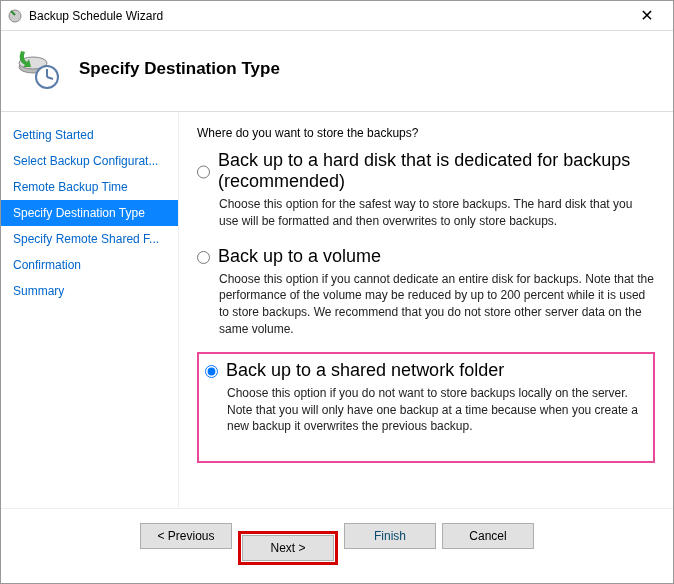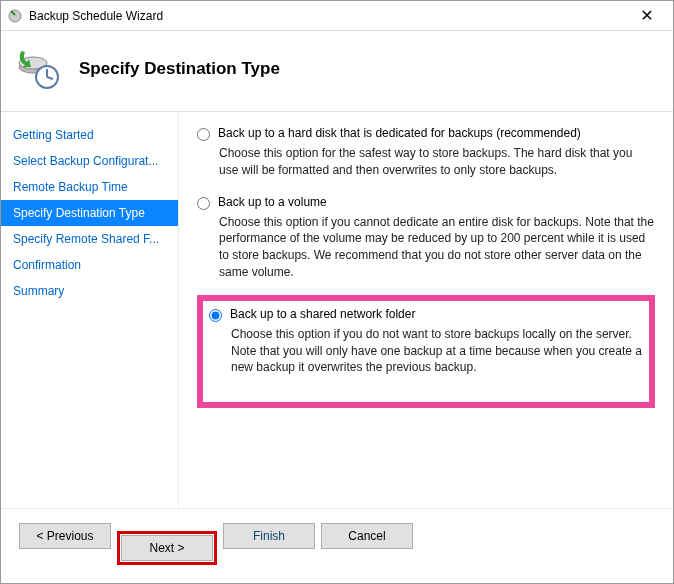--- a/index.html
+++ b/index.html
@@ -13,24 +13,24 @@
 .header .bigicon { width: 48px; height: 48px; margin-right: 16px; }
 .header h1 { font-size: 17px; font-weight: bold; color: #000; }
 .body { flex: 1; display: flex; overflow: hidden; }
 .sidebar { width: 178px; padding: 10px 0; border-right: 1px solid #eee; }
 .sidebar .step { padding: 6px 12px; font-size: 12px; color: #0066cc; cursor: pointer; white-space: nowrap; overflow: hidden; text-overflow: ellipsis; }
 .sidebar .step.active { background: #0a84ff; color: #fff; }
 .content { flex: 1; padding: 14px 18px 10px 18px; overflow-y: auto; position: relative; }
 .content .question { font-size: 12px; margin-bottom: 10px; }
 .option { display: flex; margin-bottom: 4px; }
 .option input[type=radio] { margin-top: 2px; margin-right: 8px; }
-.option .label { font-size: 12px; }
+.option .label { font-size: 18px; }
 .desc { font-size: 12px; color: #222; margin: 4px 0 16px 22px; line-height: 1.4; }
-.highlight-box { border: 6px solid #ec4899; padding: 6px 6px 10px 6px; margin: -2px 0 10px 0; }
-.footer { padding: 14px 18px 18px 18px; display: flex; justify-content: flex-start; gap: 6px; border-top: 1px solid #eee; }
+.highlight-box { border: 2px solid #ec4899; padding: 6px 6px 10px 6px; margin: -2px 0 10px 0; }
+.footer { padding: 14px 18px 18px 18px; display: flex; justify-content: center; gap: 6px; border-top: 1px solid #eee; }
 .btnwrap { display: inline-block; }
 .btnwrap.hl { border: 3px solid #d40000; padding: 1px; margin-top: 8px; }
 button.nav { min-width: 92px; height: 26px; font-size: 12px; background: #e1e1e1; border: 1px solid #adadad; cursor: pointer; }
 button.nav:disabled { color: #0c4a6e; cursor: default; }
 </style>
 </head>
 <body>
 
 <div class="window">
 
@@ -63,20 +63,21 @@
     <div class="sidebar">
         <div class="step">Getting Started</div>
         <div class="step">Select Backup Configurat...</div>
         <div class="step">Remote Backup Time</div>
         <div class="step active">Specify Destination Type</div>
         <div class="step">Specify Remote Shared F...</div>
         <div class="step">Confirmation</div>
         <div class="step">Summary</div>
       </div>
     <div class="content">
+      <div class="question">Where do you want to store the backups?</div>
       <div class="options">
           <div>
             <div class="option">
               <input type="radio" name="dest" style="">
               <span class="label">Back up to a hard disk that is dedicated for backups (recommended)</span>
             </div>
             <div class="desc">Choose this option for the safest way to store backups. The hard disk that you use will be formatted and then overwrites to only store backups.</div>
           </div>
           <div>
             <div class="option">

